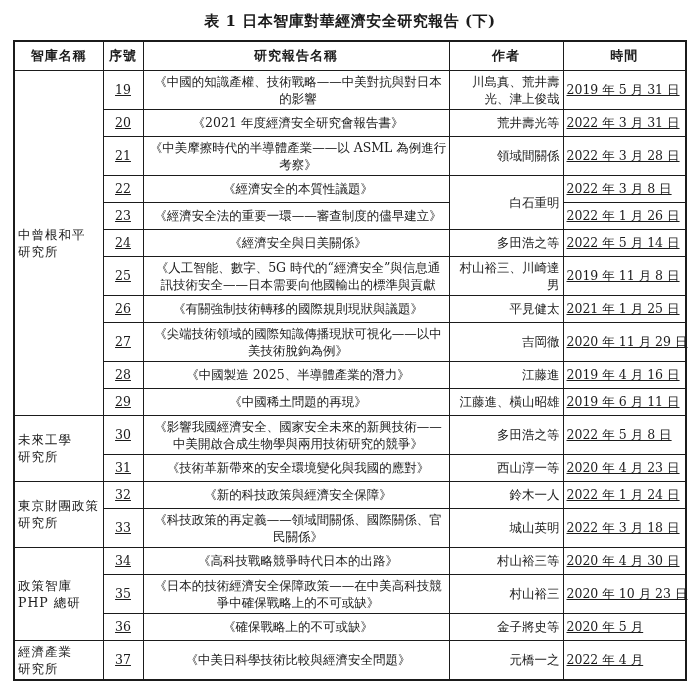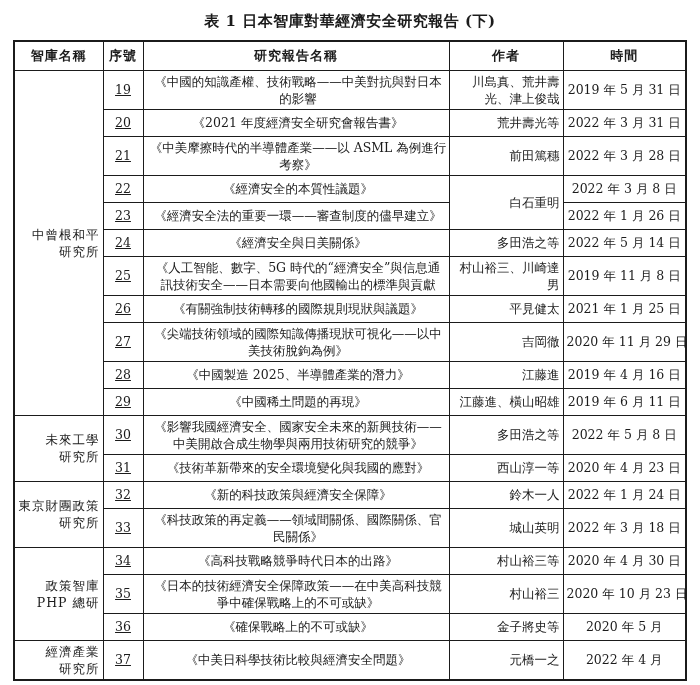--- a/index.html
+++ b/index.html
@@ -44,30 +44,30 @@
     text-align: center;
     padding: 2px;
     letter-spacing: 1px;
   }
   .report-table td {
     height: 27px;
     padding: 2px 3px;
     line-height: 17px;
   }
   .cell-tank {
-    text-align: right;
+    text-align: left;
     white-space: pre-line;
     line-height: 22px;
     letter-spacing: 1px;
     margin-top: 12px;
   }
   .cell-no { text-align: center; text-decoration: underline; }
   .cell-report { text-align: center; padding-left: 6px !important; padding-right: 2px !important; }
   .cell-author { text-align: right; line-height: 17px; }
-  .cell-date { text-align: center; white-space: nowrap; font-size: 12px; }
+  .cell-date { white-space: nowrap; font-size: 12px; text-decoration: underline; }
   col.c-tank  { width: 89px; }
   col.c-no    { width: 40px; }
   col.c-report{ width: 306px; }
   col.c-author{ width: 114px; }
   col.c-date  { width: 123px; }
 </style>
 </head>
 <body>
 
 <div class="page">
@@ -100,21 +100,21 @@
         </tr>
         <tr>
           <td class="cell-no">20</td>
           <td class="cell-report">《2021 年度經濟安全研究會報告書》</td>
           <td class="cell-author">荒井壽光等</td>
           <td class="cell-date">2022 年 3 月 31 日</td>
         </tr>
         <tr>
           <td class="cell-no">21</td>
           <td class="cell-report">《中美摩擦時代的半導體產業——以 ASML 為例進行考察》</td>
-          <td class="cell-author">前田篤穗</td>
+          <td class="cell-author">領域間關係</td>
           <td class="cell-date">2022 年 3 月 28 日</td>
         </tr>
         <tr>
           <td class="cell-no">22</td>
           <td class="cell-report">《經濟安全的本質性議題》</td>
           <td class="cell-author" rowspan="2">白石重明</td>
           <td class="cell-date">2022 年 3 月 8 日</td>
         </tr>
         <tr>
           <td class="cell-no">23</td>

